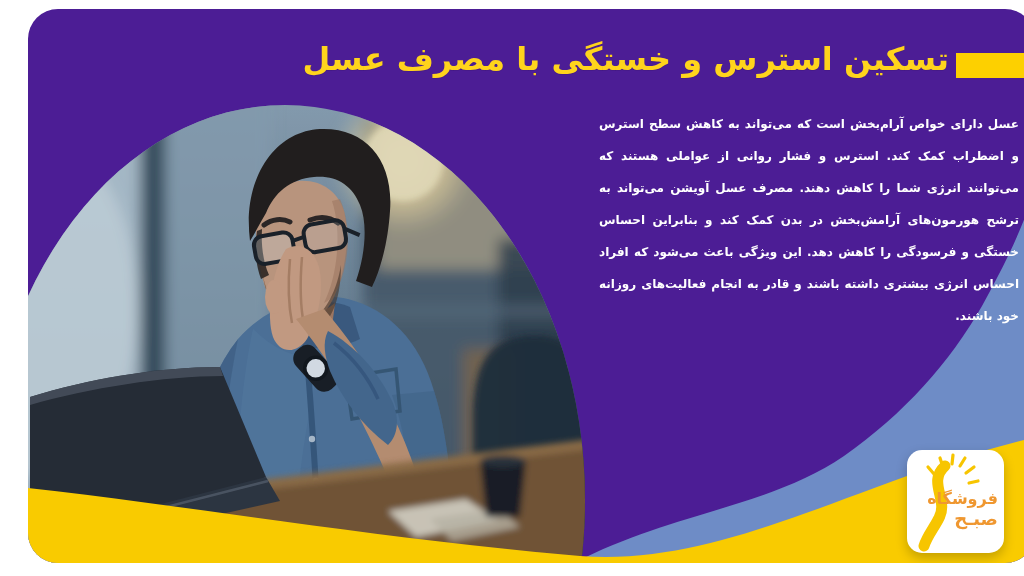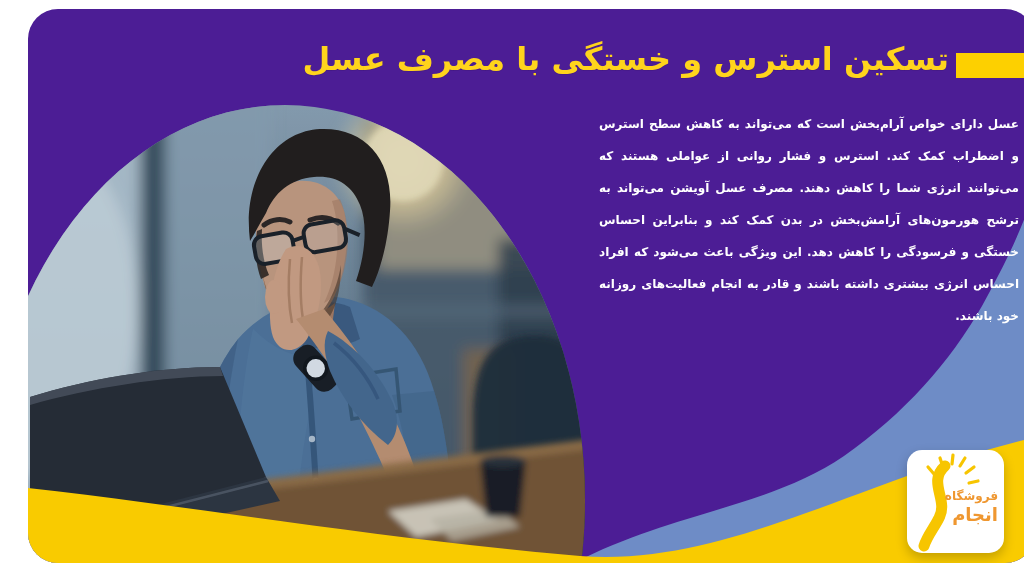--- a/index.html
+++ b/index.html
@@ -29,21 +29,21 @@
   .logo-card{
     position:absolute;top:441px;right:31px;width:97px;height:103px;
     background:#ffffff;border-radius:15px;
     box-shadow:0 5px 12px rgba(0,0,0,0.22);
   }
   .logo-card svg{position:absolute;left:0;top:0;}
   .logo-text{
     position:absolute;top:40px;right:6px;direction:rtl;text-align:right;
     color:#ef9730;line-height:1.15;
   }
-  .logo-line1{font-size:12px;font-weight:bold;display:block;}
+  .logo-line1{font-size:16px;font-weight:bold;display:block;}
   .logo-line2{font-size:18px;font-weight:bold;display:block;margin-top:1px;}
 </style>
 </head>
 <body>
 
 <div class="canvas">
   <div class="panel">
 
     <svg class="layer" viewBox="0 0 1007 554" aria-hidden="true">
       <path d="M 1008,177 C 994,221 978,253 954,297 C 922,353 876,405 816,447 C 740,499 642,503 540,557 L 540,610 L 1010,610 Z" fill="#6e8cc6"></path>
@@ -185,18 +185,18 @@
             <path d="M 33,8 L 36,17"></path>
             <path d="M 46,5 L 45,14"></path>
             <path d="M 58,8 L 53,16"></path>
             <path d="M 67,17 L 59,23"></path>
             <path d="M 71,31 L 62,33"></path>
           </g>
         </g>
       </svg>
       <div class="logo-text">
         <span class="logo-line1">فروشگاه</span>
-        <span class="logo-line2">انجام</span>
+        <span class="logo-line2">صبـح</span>
       </div>
     </div>
 
   </div>
 </div>
 
 </body></html>

